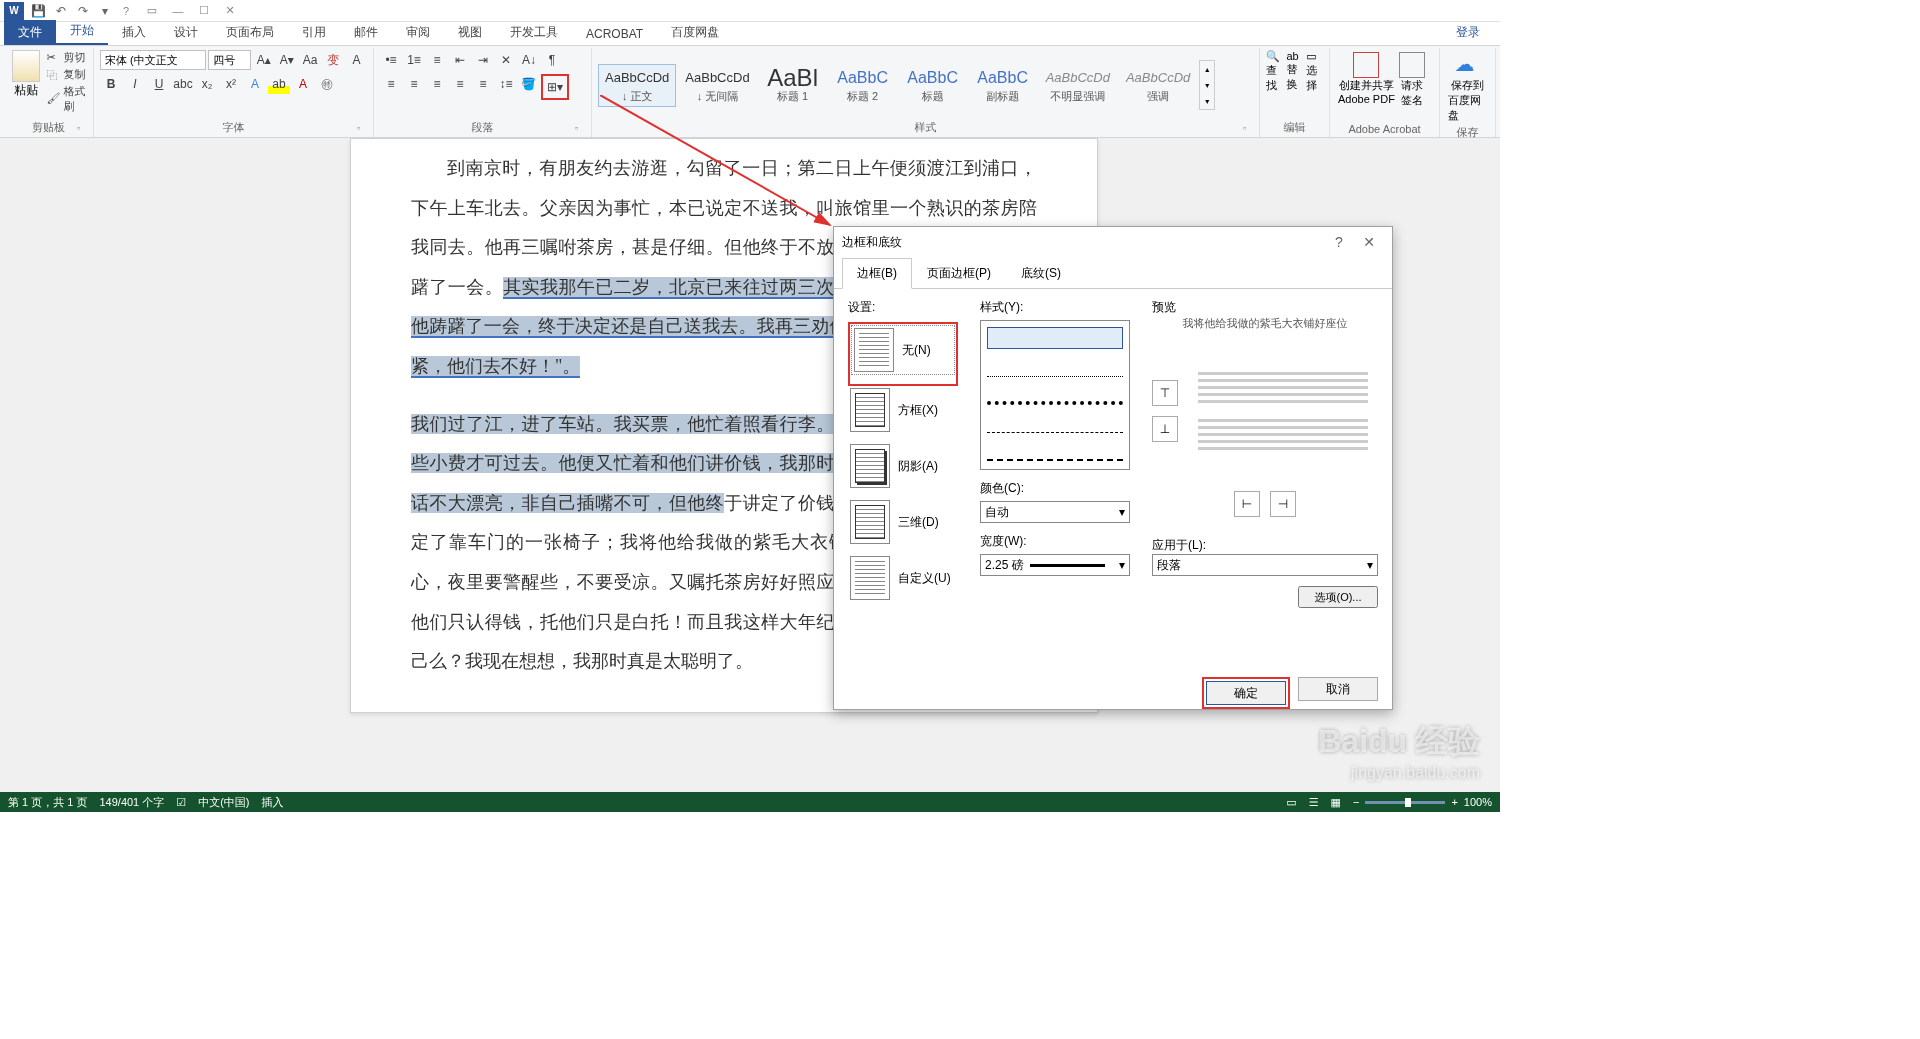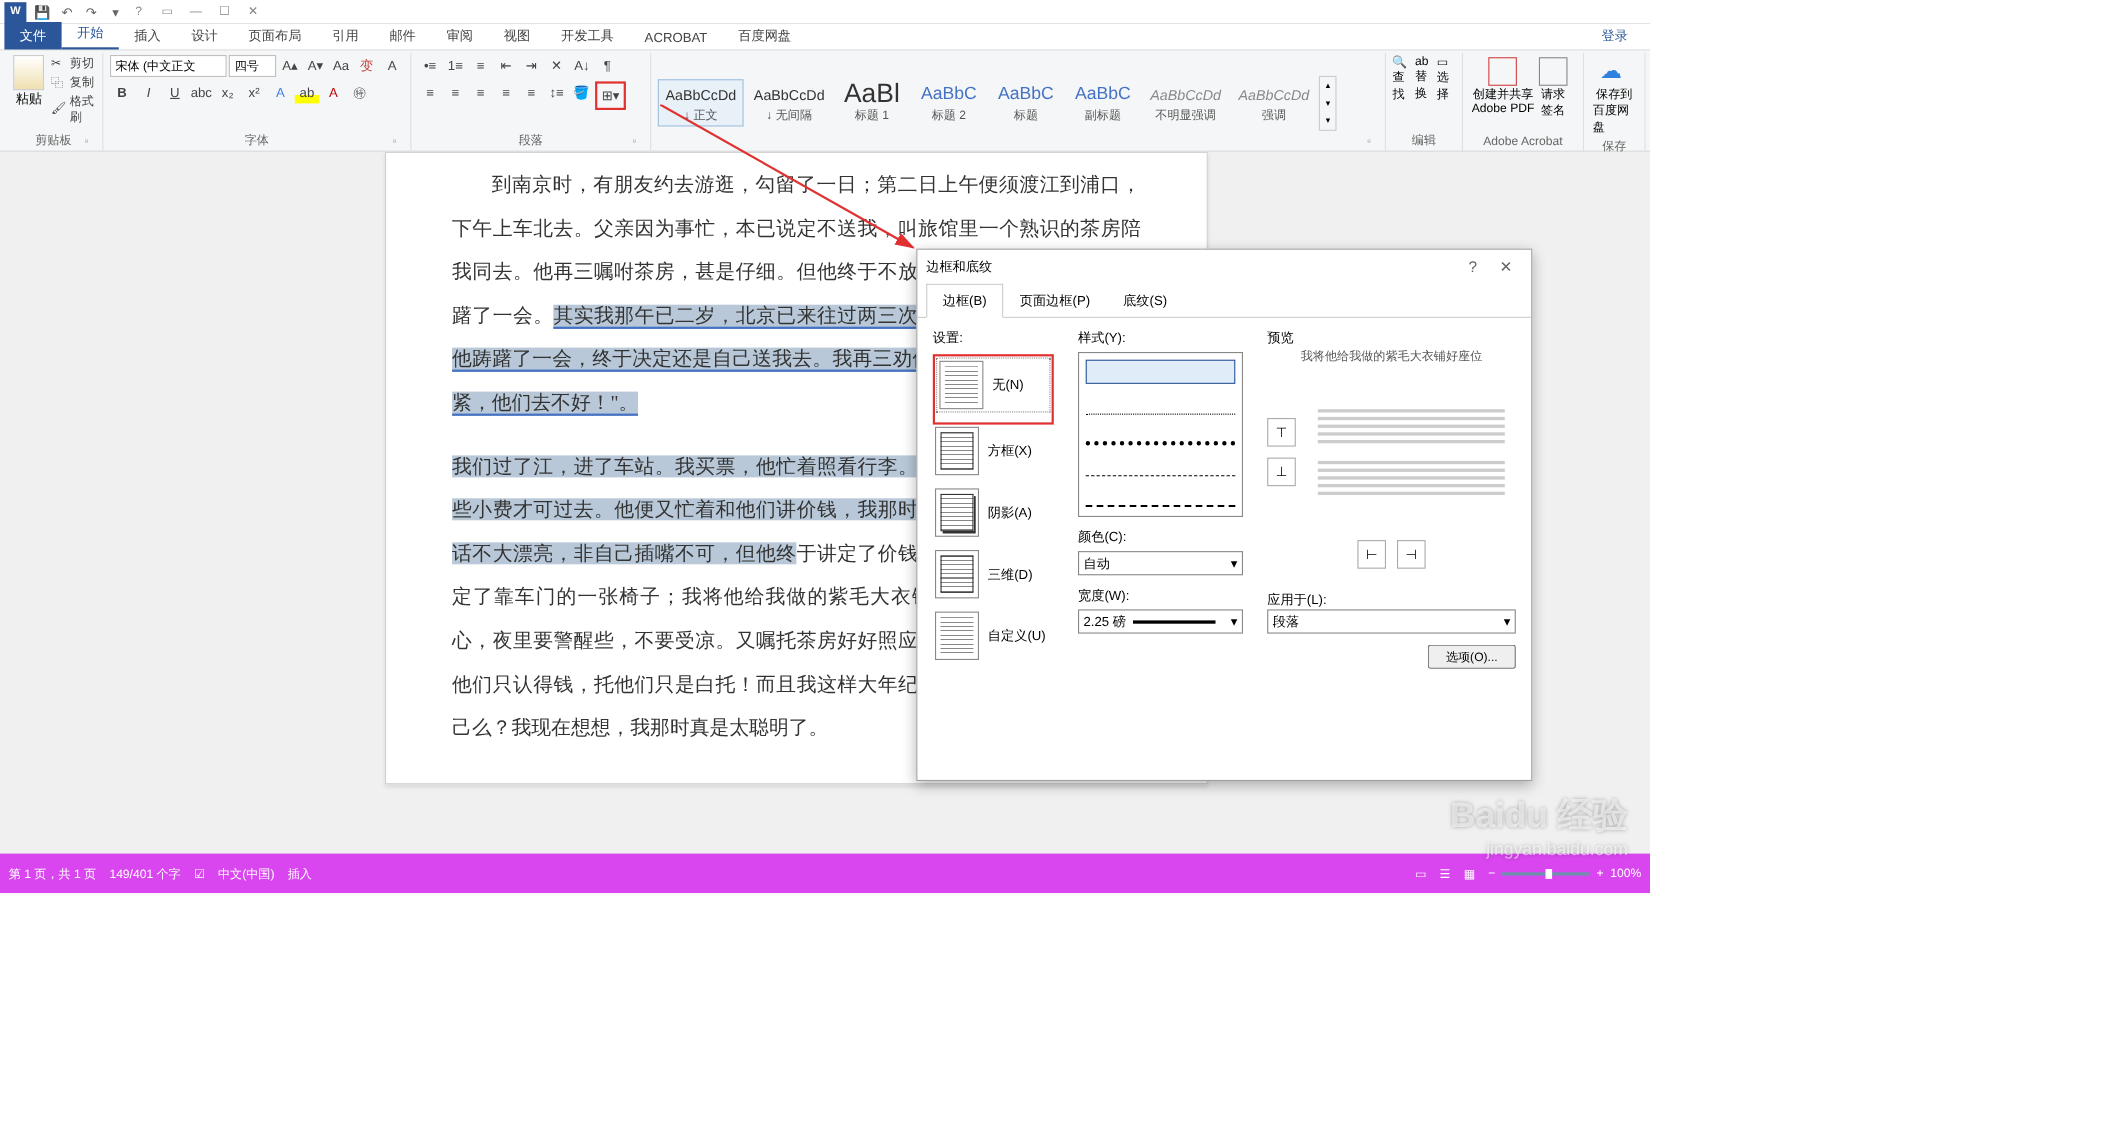--- a/index.html
+++ b/index.html
@@ -103,21 +103,21 @@
 .dialog .prev-btns { display: flex; flex-direction: column; gap: 10px; justify-content: center; margin-right: 10px; }
 .dialog .pbtn { width: 26px; height: 26px; border: 1px solid #aaa; cursor: pointer; display: flex; align-items: center; justify-content: center; }
 .dialog .prev-text { flex: 1; display: flex; flex-direction: column; justify-content: center; gap: 4px; padding: 10px; }
 .dialog .prev-text div { height: 3px; background: #ccc; }
 .dialog .prev-btns-row { display: flex; gap: 10px; justify-content: center; }
 .dialog .apply-row { margin-top: 20px; font-size: 12px; }
 .dialog .dfooter { padding: 8px 14px; display: flex; justify-content: flex-end; gap: 8px; }
 .dialog .dfooter button { width: 80px; height: 24px; border: 1px solid #aaa; background: #f0f0f0; cursor: pointer; font-size: 12px; }
 .dialog .dfooter button.primary { border: 1px solid #2b579a; }
 
-.statusbar { position: absolute; bottom: 0; left: 0; right: 0; height: 36px; background: #d946ef; color: #fff; display: flex; align-items: center; padding: 0 8px; font-size: 11px; gap: 12px; }
+.statusbar { position: absolute; bottom: 0; left: 0; right: 0; height: 20px; background: #14532d; color: #fff; display: flex; align-items: center; padding: 0 8px; font-size: 11px; gap: 12px; }
 .statusbar .sp { flex: 1; }
 .statusbar .zoom { display: flex; align-items: center; gap: 6px; }
 .statusbar .zslider { width: 80px; height: 3px; background: #7090b0; position: relative; }
 .statusbar .zslider::after { content: ''; position: absolute; left: 40px; top: -3px; width: 6px; height: 9px; background: #fff; }
 
 .redbox { border: 2px solid #e03030; }
 .arrow { position: absolute; pointer-events: none; }
 
 .watermark { position: absolute; right: 20px; bottom: 30px; color: rgba(255,255,255,0.55); font-size: 32px; font-weight: bold; text-shadow: 0 0 4px rgba(0,0,0,0.3); z-index: 100; pointer-events: none; }
 .watermark .sub { font-size: 16px; font-weight: normal; display: block; text-align: right; }
@@ -283,20 +283,21 @@
             <div class="prev it">AaBbCcDd</div>
             <div class="nm">强调</div>
           </div>
         <div class="scroll-btns">
             <span>▴</span>
             <span>▾</span>
             <span>▾</span>
           </div>
       </div>
     </div>
+    <div class="label">样式</div>
     <div class="dlg-launch">▫</div>
   </div>
 
   <div class="ribbon-group edit-grp">
     <div class="rg-body" style="flex-direction:row;gap:2px;font-size:11px">
       <div>🔍 <span>查找</span></div>
       <div>ab <span>替换</span></div>
       <div>▭ <span>选择</span></div>
     </div>
     <div class="label">编辑</div>
@@ -430,20 +431,24 @@
       <div class="prev-btns-row">
         <div class="pbtn">⊢</div>
         <div class="pbtn">⊣</div>
       </div>
       <div class="apply-row">
         <div>应用于(L):</div>
         <div class="combo">段落</div>
         <div style="text-align:right;margin-top:10px"><button style="width:80px;height:22px;font-size:11px">选项(O)...</button></div>
       </div>
     </div>
+  </div>
+  <div class="dfooter">
+    <span class="redbox" style="padding:2px"><button class="primary">确定</button></span>
+    <button>取消</button>
   </div>
 </div>
 
 <div class="statusbar">
   <span>第 1 页，共 1 页</span>
   <span>149/401 个字</span>
   <span>☑</span>
   <span>中文(中国)</span>
   <span>插入</span>
   <span class="sp"></span>

